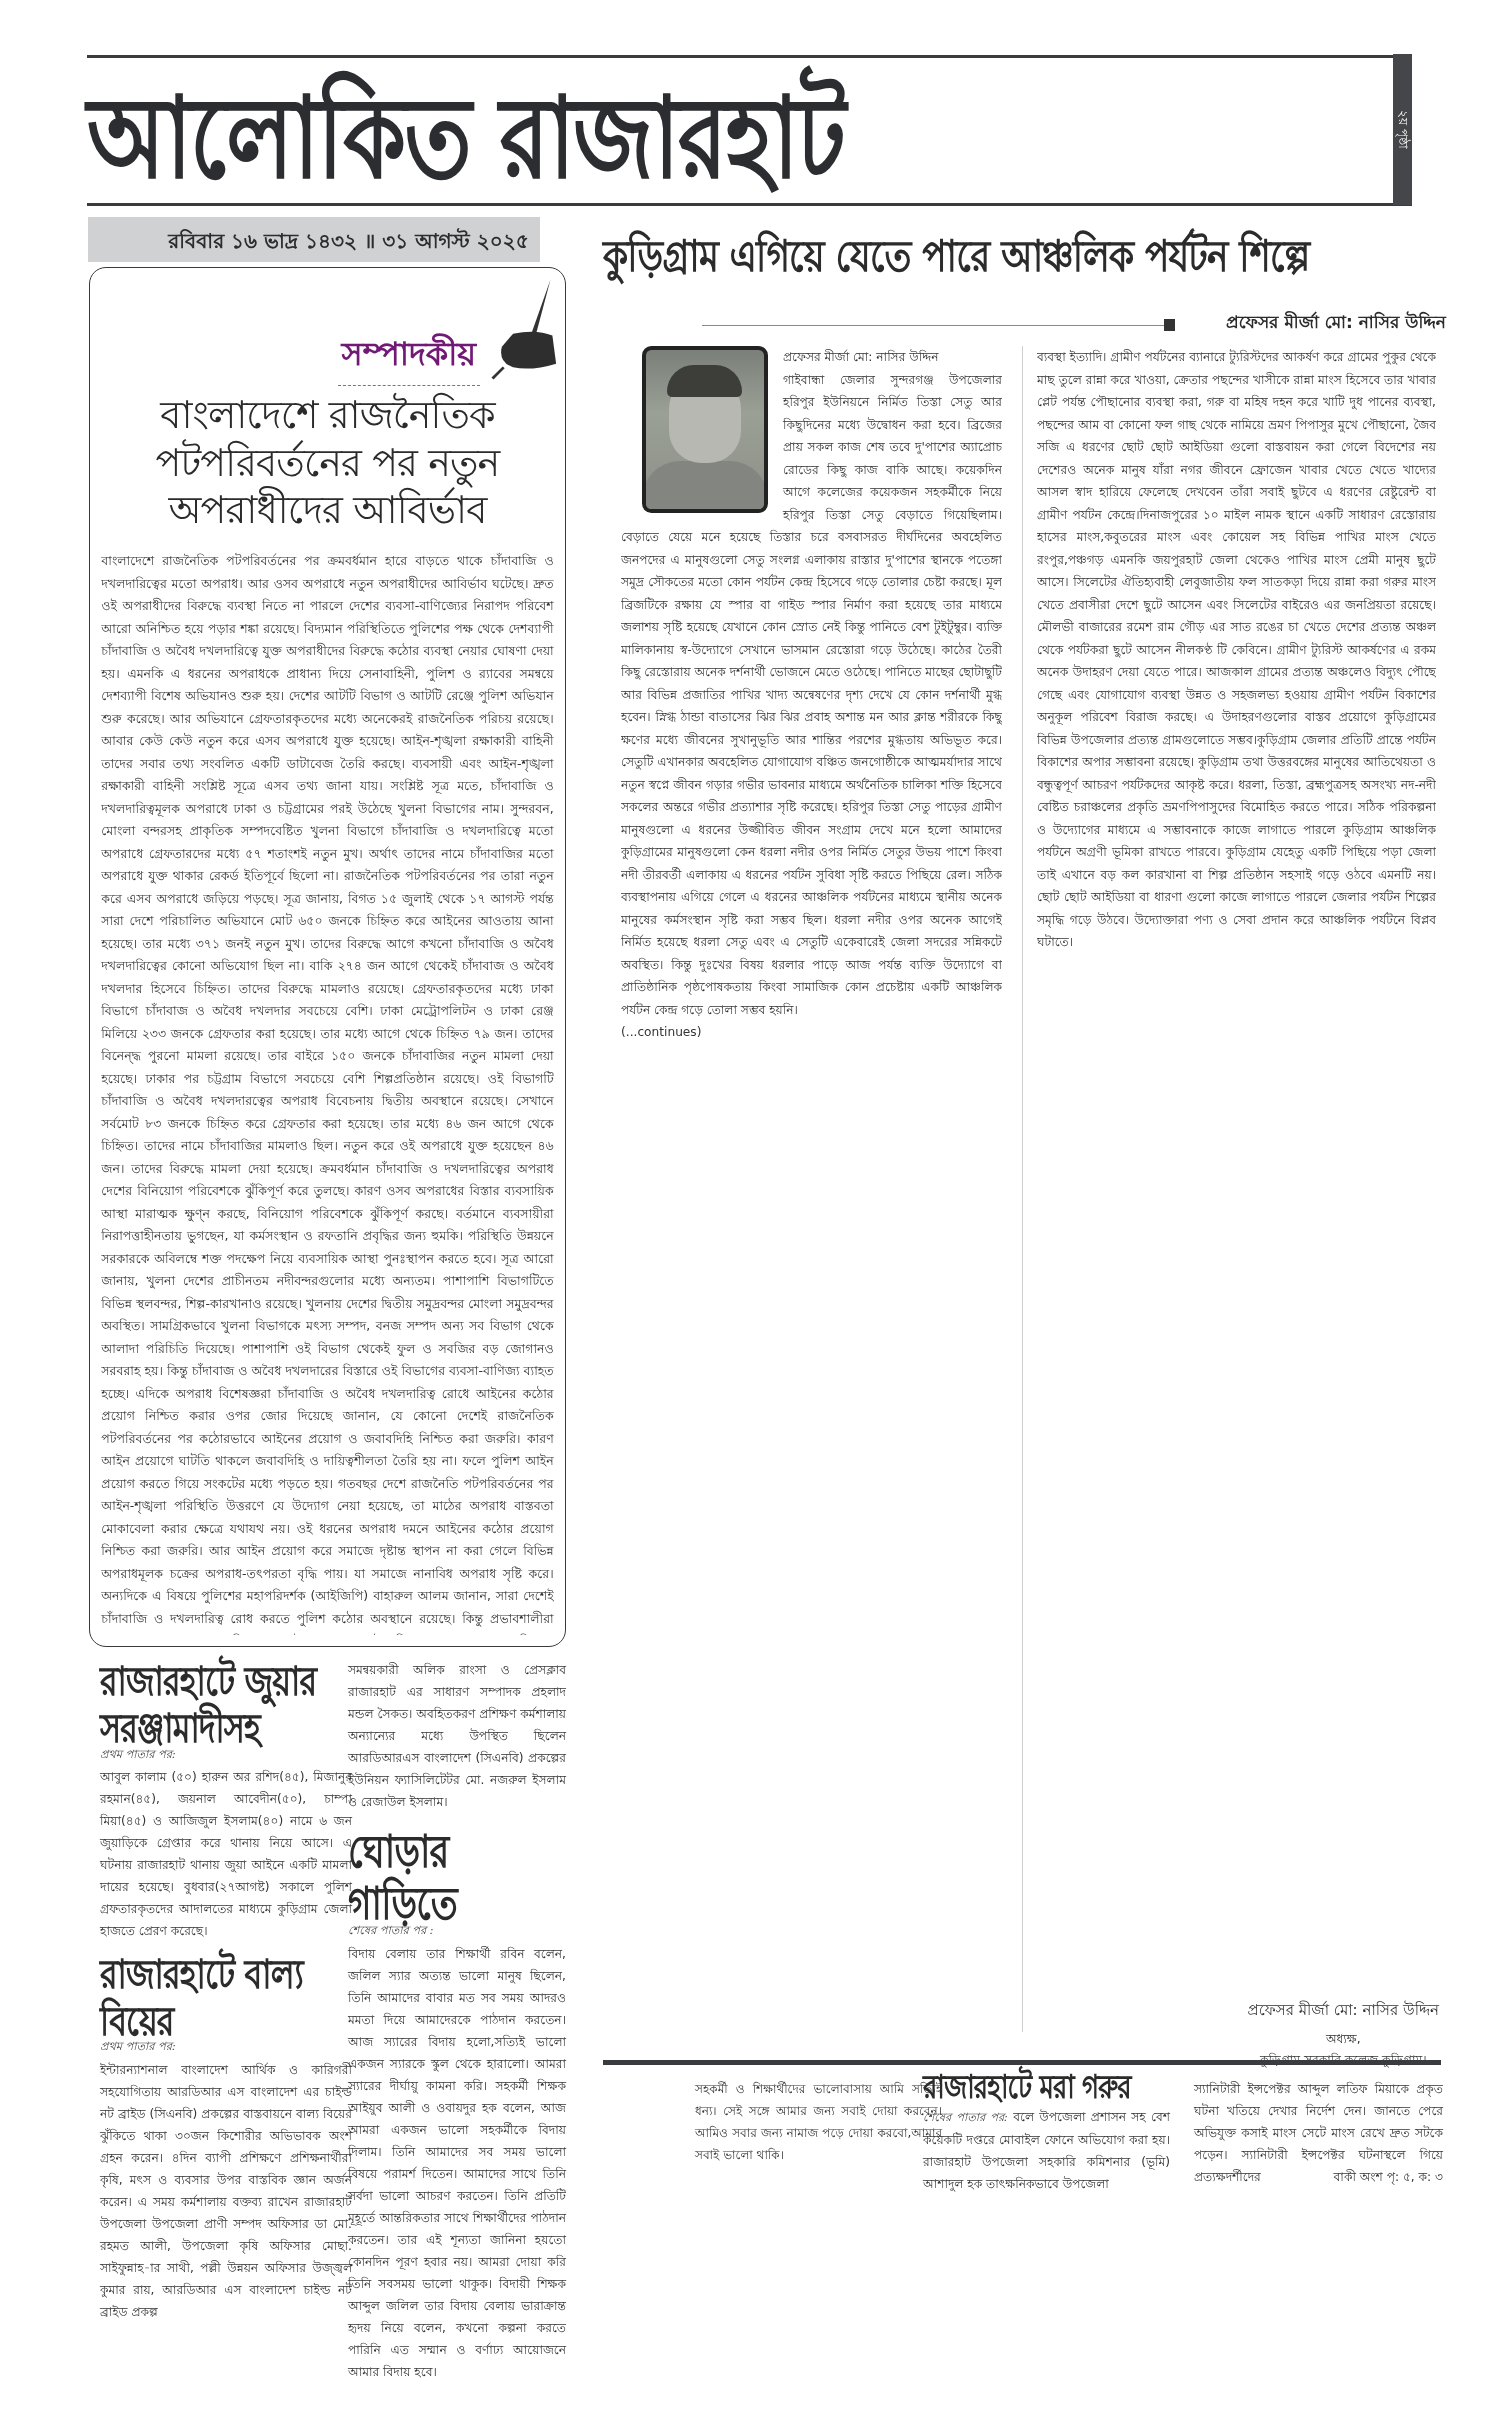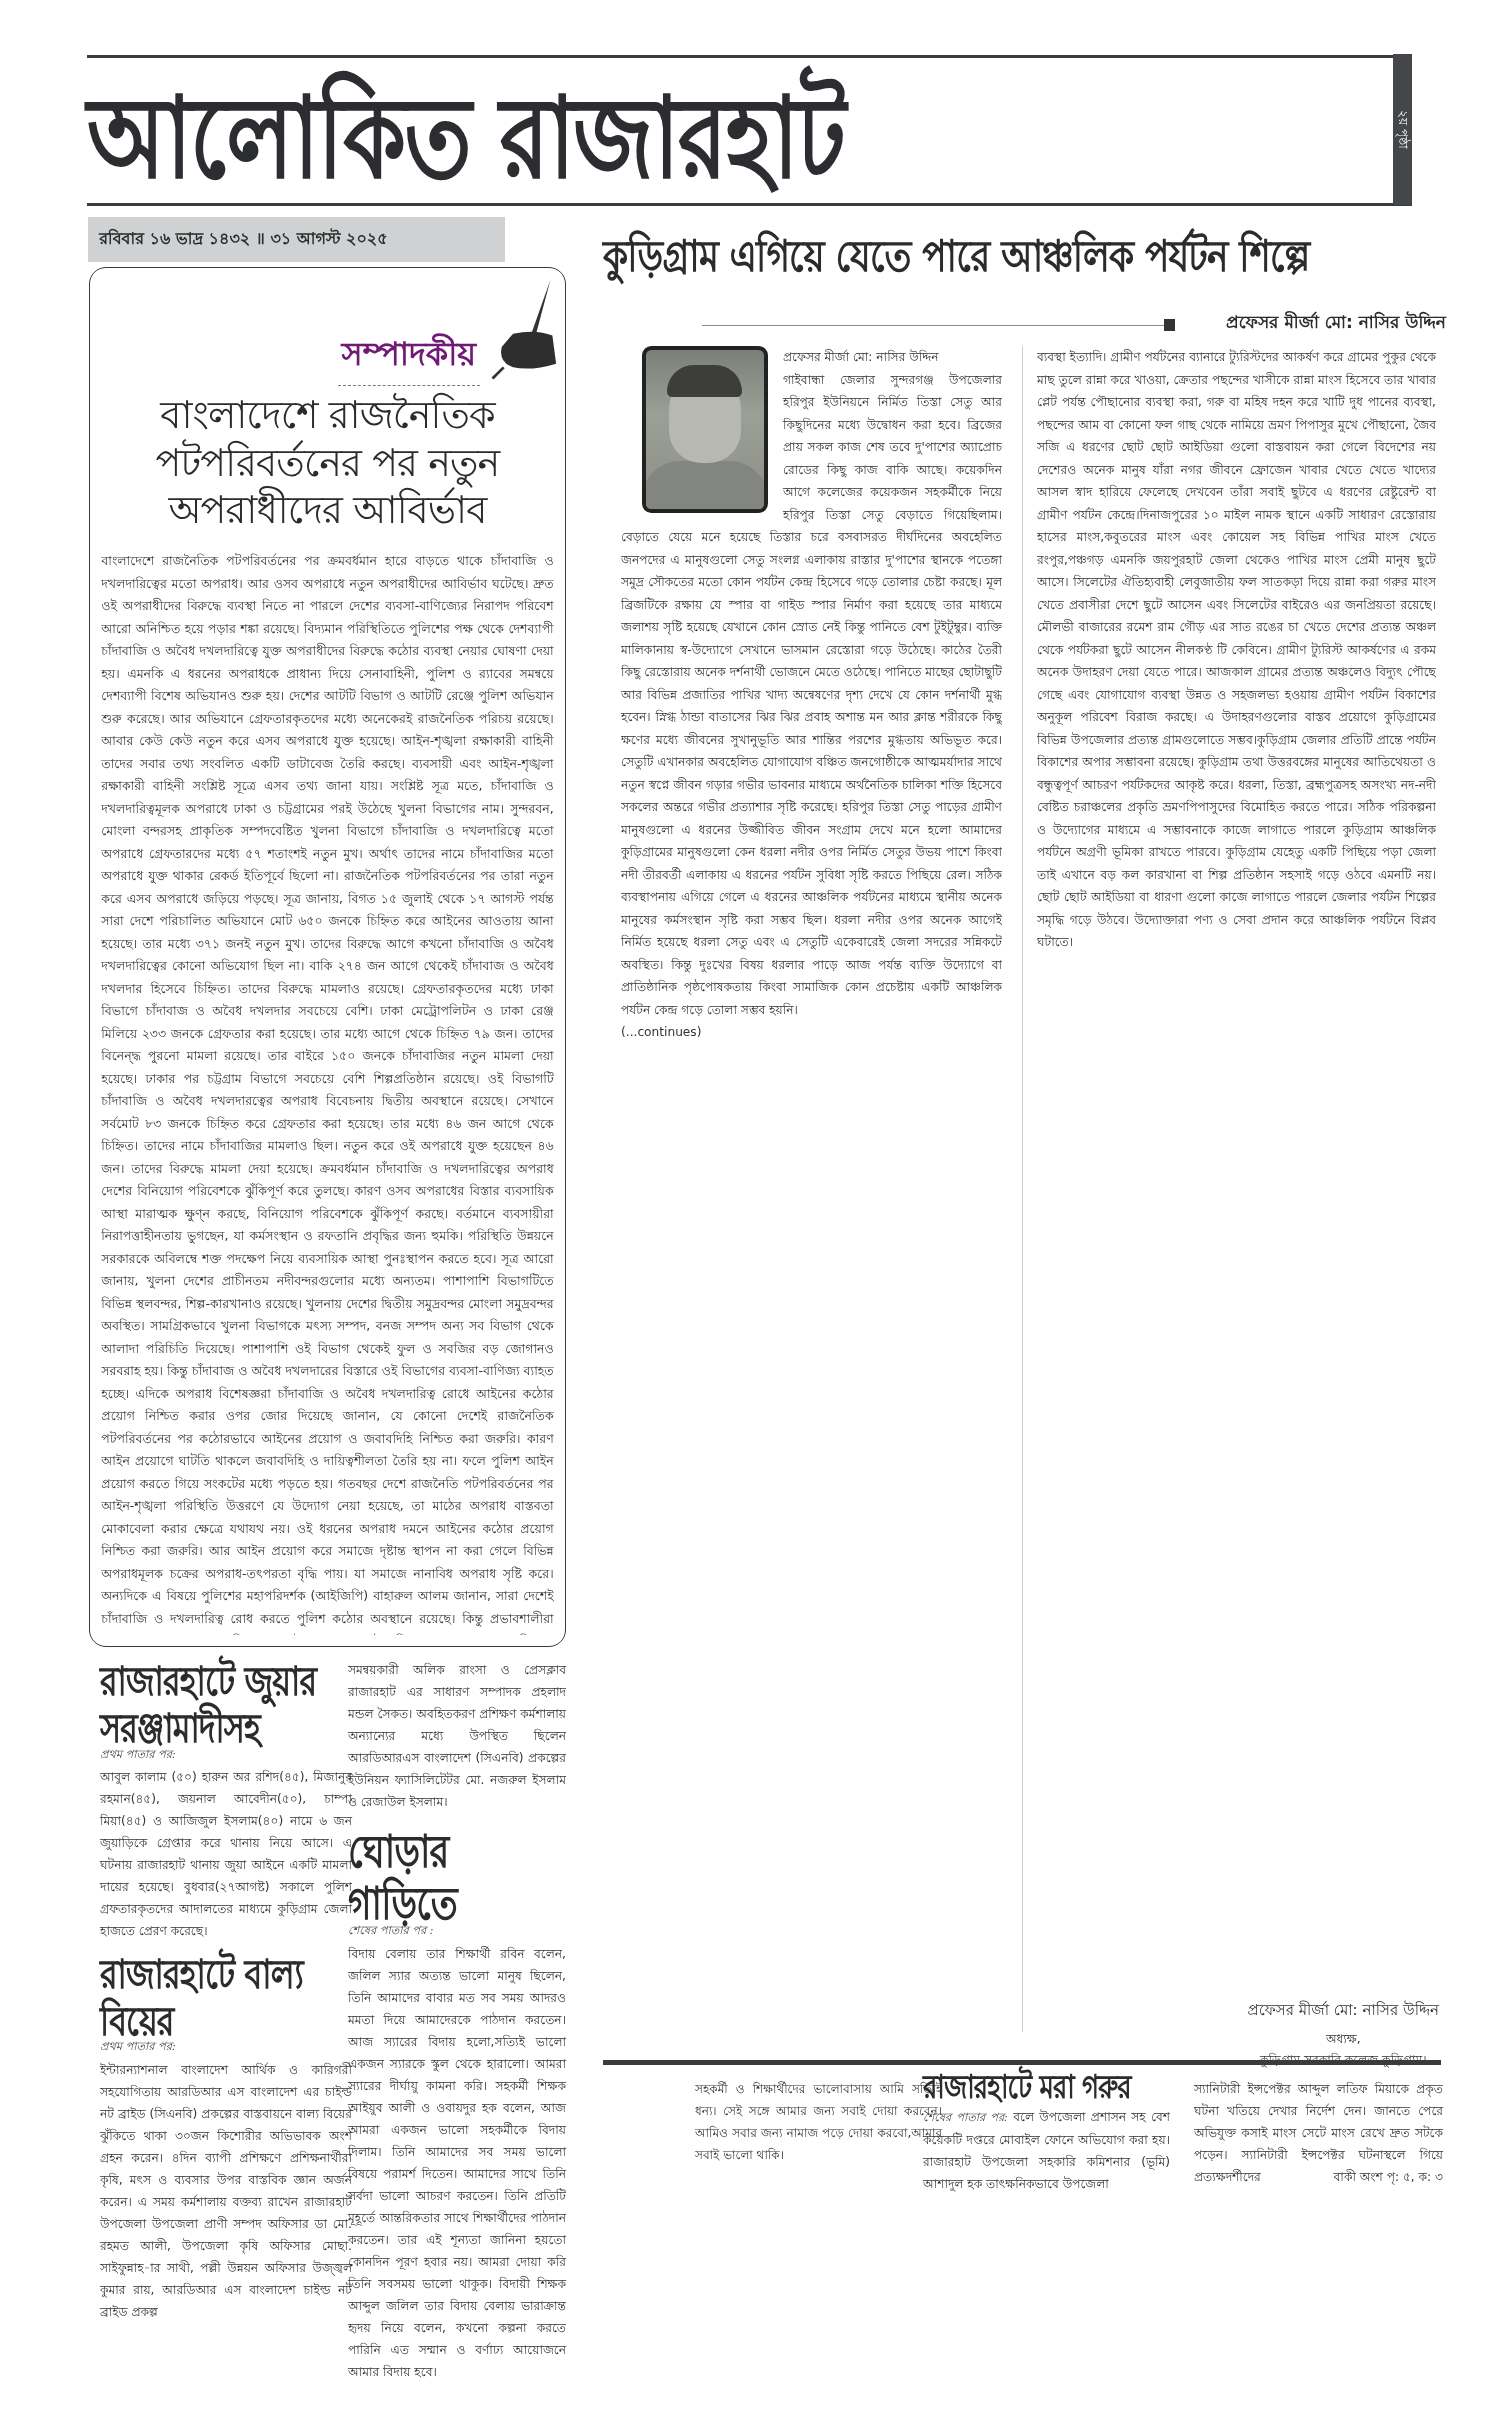--- a/index.html
+++ b/index.html
@@ -8,22 +8,22 @@
 
   .masthead { position: absolute; left: 87px; top: 55px; width: 1325px; height: 151px;
     border-top: 3.8px solid #3a3b3f; border-bottom: 3.8px solid #3a3b3f; }
   .mast-title { position: absolute; left: 0; top: 13px; font-family: "DejaVu Sans", sans-serif;
     font-weight: 900; font-size: 90px; letter-spacing: -1.9px; color: #2c2d31; line-height: 1.2;
     transform: scaleY(1.25); transform-origin: left top; }
   .page-tab { position: absolute; right: 0; top: -3.8px; width: 19px; height: 151px; background: #45464a;
     color: #fff; display: flex; align-items: center; justify-content: center; }
   .page-tab span { writing-mode: vertical-rl; font-size: 12.2px; }
 
-  .dateline { position: absolute; left: 88px; top: 217px; width: 417px; height: 45px; background: #cfd1d3;
-    font-size: 16px; font-weight: bold; padding: 8.5px 11.3px; color: #2d2d2d; }
+  .dateline { position: absolute; left: 88px; top: 217px; width: 452px; height: 45px; background: #cfd1d3;
+    font-size: 20px; font-weight: bold; padding: 8.5px 11.3px; color: #2d2d2d; text-align: right; }
 
   .editorial { position: absolute; left: 89px; top: 267px; width: 477px; height: 1380px;
     border: 1.9px solid #3a3a3a; border-radius: 17px; padding: 9.4px 11.3px; }
   .ed-label { position: absolute; right: 85px; top: 61px; font-size: 32px; font-weight: bold; 
     color: #701a75; border-bottom: 1.9px dashed #777; padding: 0 3.8px 1.9px; }
   .pen-icon { position: absolute; right: 7.5px; top: 9.4px; width: 73px; height: 104px; }
   .ed-headline { position: absolute; left: 9.4px; right: 9.4px; top: 124px; font-size: 38px; font-weight: normal;
     line-height: 1.25; text-align: center; color: #2b2b2b; letter-spacing: -0.9px; }
   .ed-body { position: absolute; left: 11.3px; right: 11.3px; top: 282px; bottom: 11.3px; font-size: 12.5px;
     line-height: 22.5px; text-align: justify; color: #333; overflow: hidden; }

